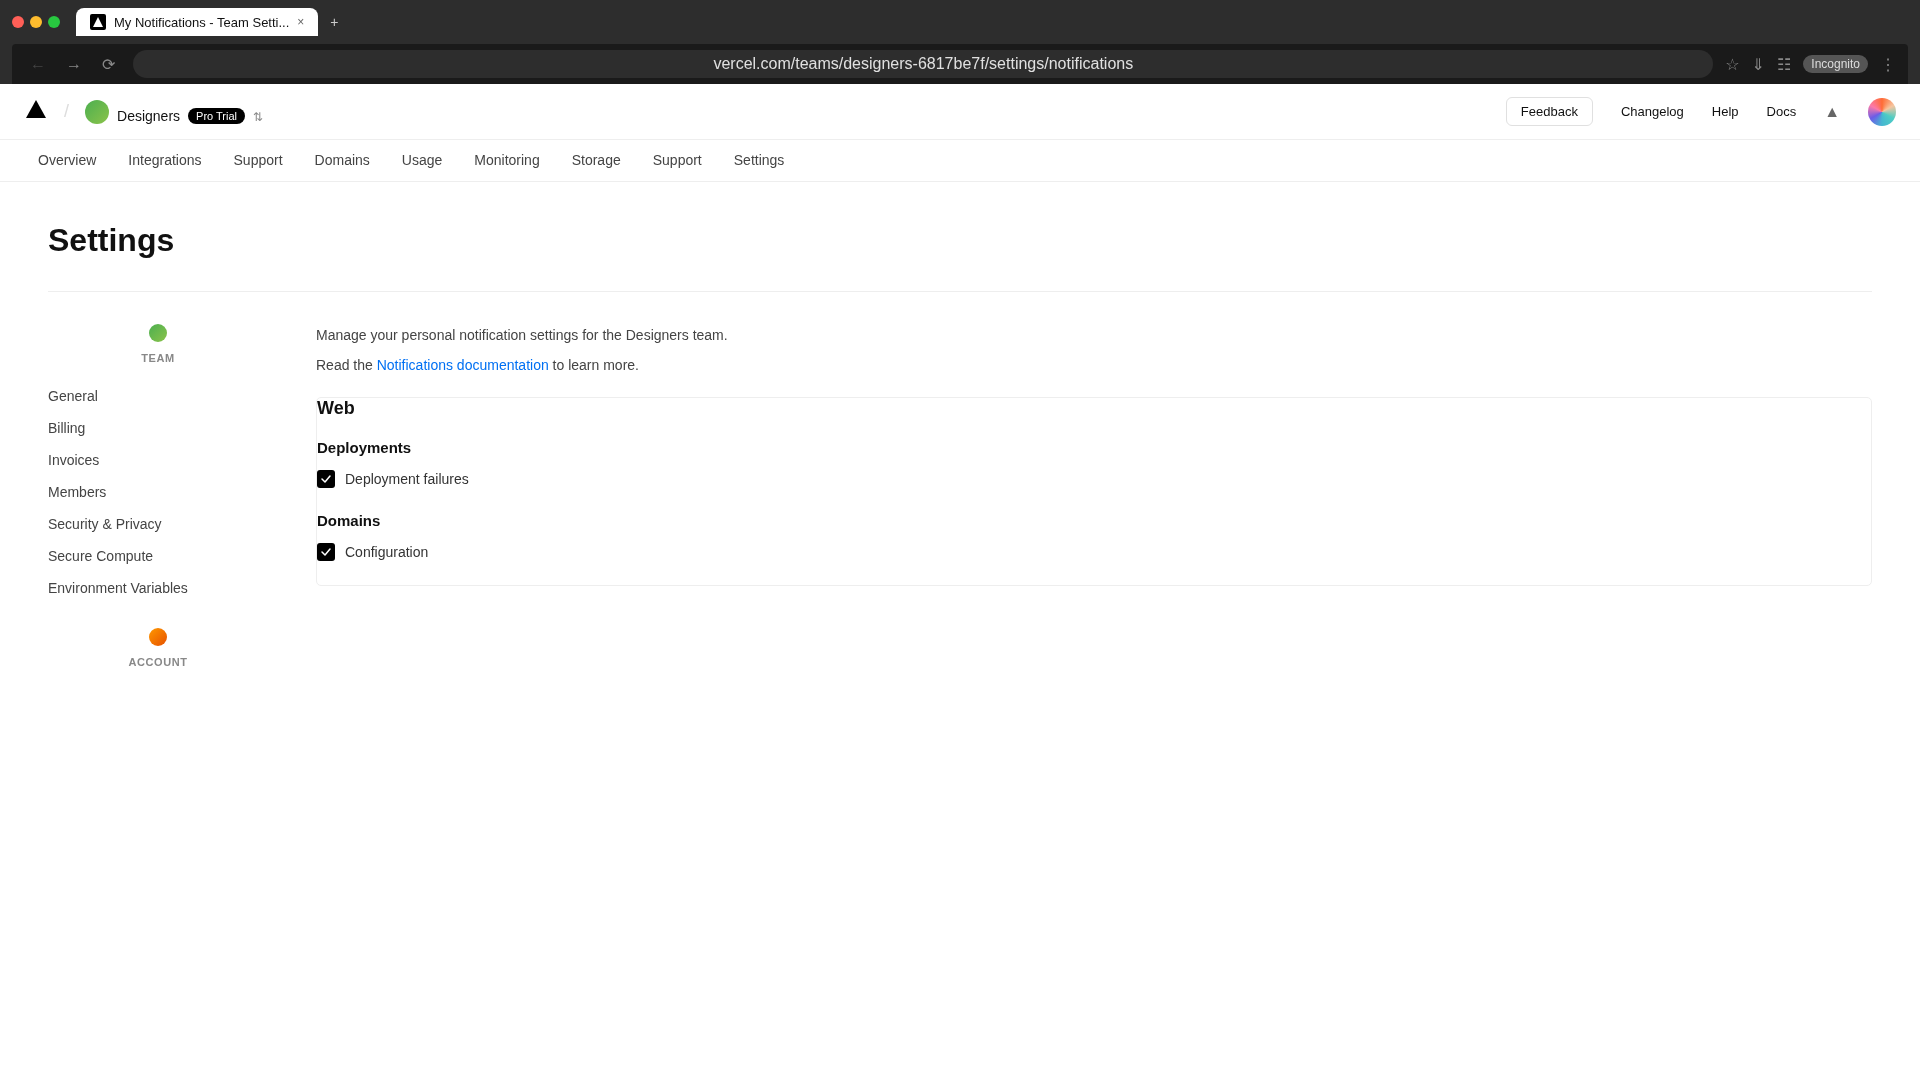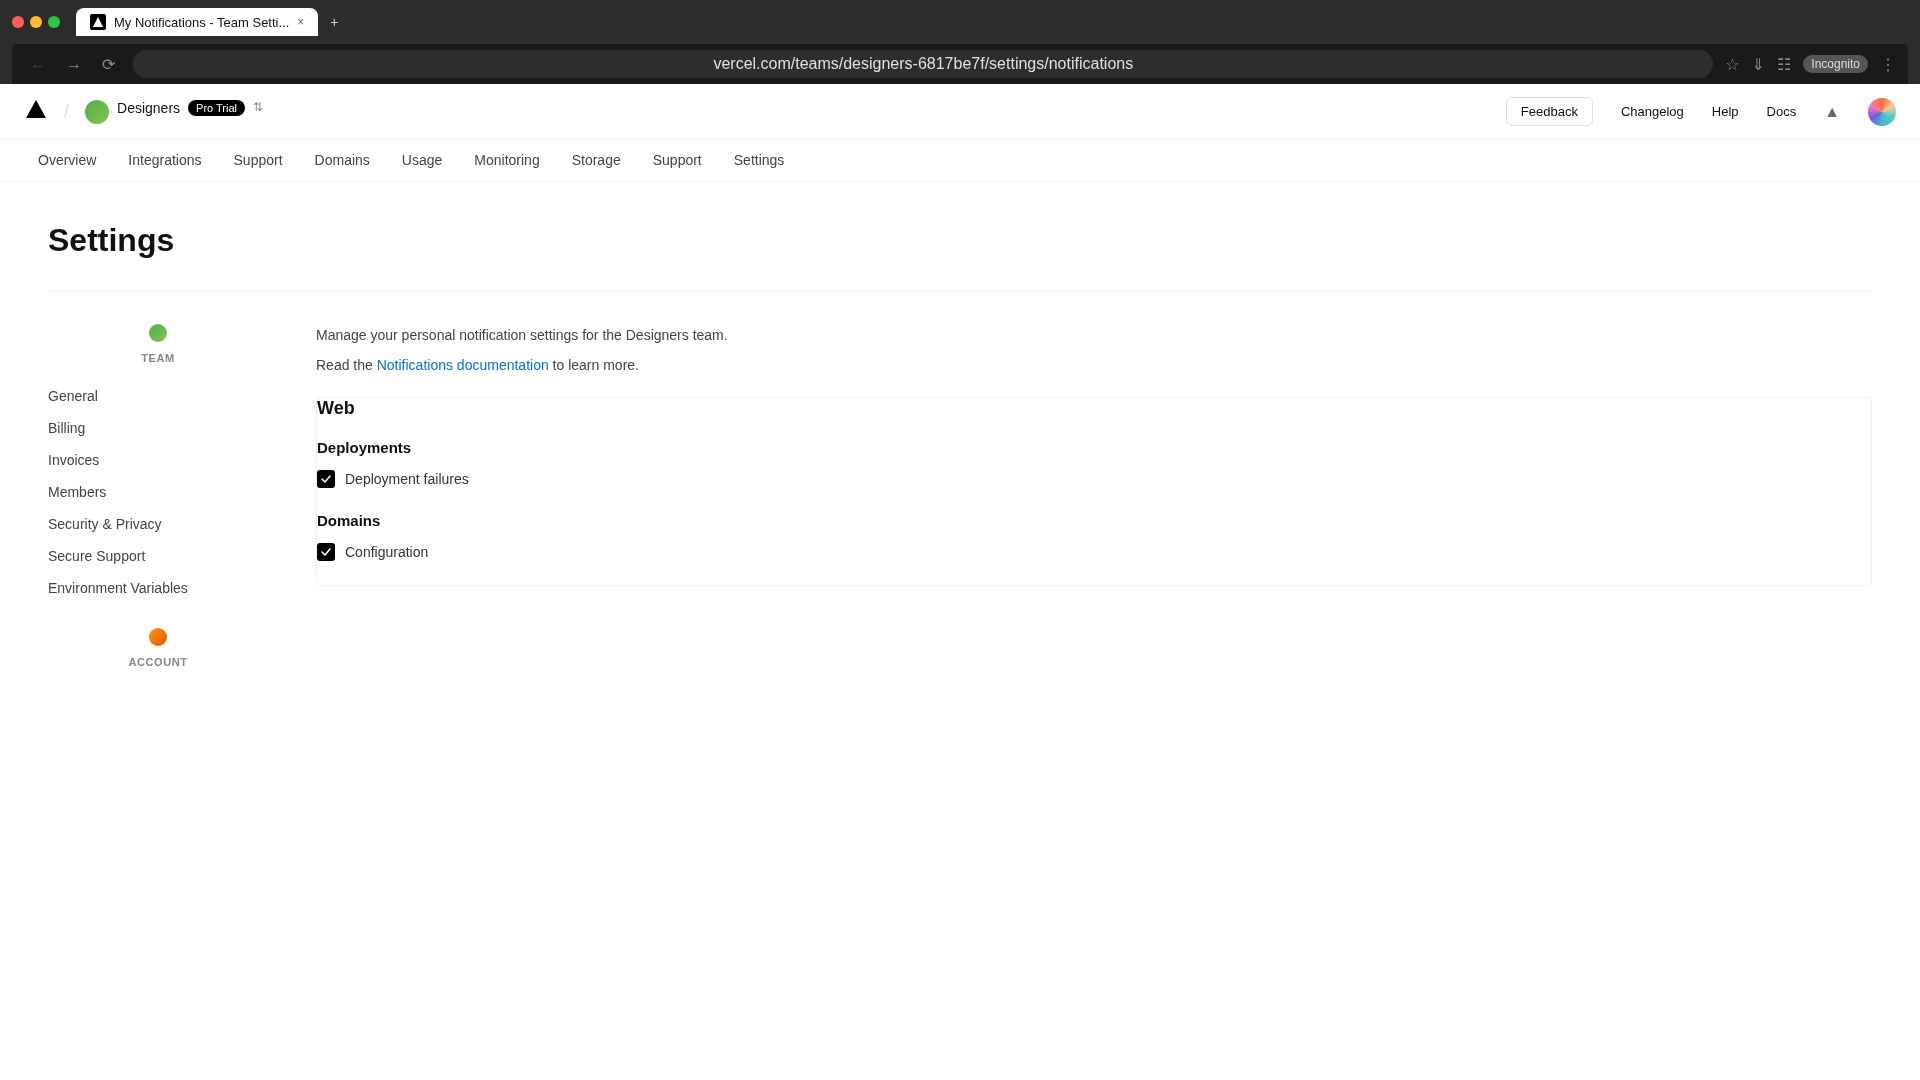--- a/index.html
+++ b/index.html
@@ -14,21 +14,21 @@
     .browser-tab-inactive { background: transparent; color: #ccc; border-radius: 8px 8px 0 0; padding: 6px 8px; display: flex; align-items: center; justify-content: center; }
     .browser-addressbar { background: #1a1a1a; padding: 6px 12px; display: flex; align-items: center; gap: 12px; border-radius: 4px 4px 0 0; }
     .browser-nav { display: flex; gap: 8px; align-items: center; }
     .browser-nav-btn { color: #888; cursor: pointer; font-size: 16px; background: none; border: none; padding: 2px 6px; }
     .browser-nav-btn:disabled { color: #444; }
     .browser-url-bar { flex: 1; background: #2d2d2d; border: none; color: #e0e0e0; padding: 5px 12px; border-radius: 20px; font-size: 16px; text-align: center; }
     .browser-actions { display: flex; gap: 12px; align-items: center; color: #888; font-size: 16px; }
 
     
     .app-header { display: flex; align-items: center; padding: 0 24px; height: 56px; border-bottom: 1px solid #eee; gap: 16px; }
-    .team-selector { display: flex; align-items: flex-start; gap: 8px; cursor: pointer; }
+    .team-selector { display: flex; align-items: flex-end; gap: 8px; cursor: pointer; }
     .team-avatar { width: 24px; height: 24px; border-radius: 50%; background: linear-gradient(135deg, #4CAF50, #8BC34A); }
     .team-name { font-size: 14px; font-weight: 500; }
     .pro-trial-badge { background: #000; color: #fff; font-size: 11px; padding: 2px 8px; border-radius: 12px; font-weight: 500; }
     .team-chevron { color: #888; font-size: 12px; }
     .header-spacer { flex: 1; }
     .header-actions { display: flex; align-items: center; gap: 28px; }
     .header-btn { padding: 6px 14px; border: 1px solid #e0e0e0; border-radius: 6px; background: #fff; cursor: pointer; font-size: 13px; color: #111; }
     .header-link { font-size: 13px; color: #111; cursor: pointer; text-decoration: none; }
     .header-bell { font-size: 16px; color: #666; cursor: pointer; }
     .user-avatar { width: 28px; height: 28px; border-radius: 50%; background: conic-gradient(from 0deg, #ff6b35, #f7c59f, #4ecdc4, #45b7d1, #6c5ce7, #fd79a8, #ff6b35); cursor: pointer; }
@@ -157,21 +157,21 @@
       <div class="sidebar-section-label">
         <div class="sidebar-dot"></div>
         <span class="sidebar-section-title">TEAM</span>
       </div>
       <ul class="sidebar-nav">
         <li><a>General</a></li>
         <li><a>Billing</a></li>
         <li><a>Invoices</a></li>
         <li><a>Members</a></li>
         <li><a>Security &amp; Privacy</a></li>
-        <li><a>Secure Support</a></li>
+        <li><a>Secure Compute</a></li>
         <li><a>Environment Variables</a></li>
       </ul>
       <div class="sidebar-section-label">
         <div class="sidebar-dot sidebar-dot-orange"></div>
         <span class="sidebar-section-title">ACCOUNT</span>
       </div>
     </div>
 
     <div class="settings-main">
       <p class="settings-description">Manage your personal notification settings for the Designers team.</p>

